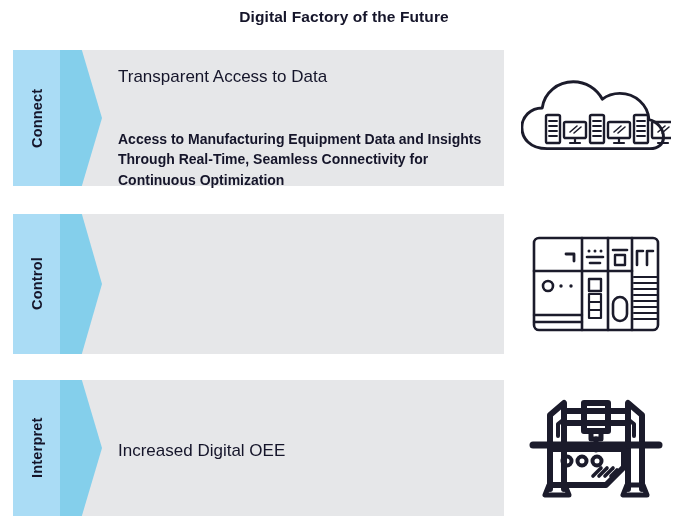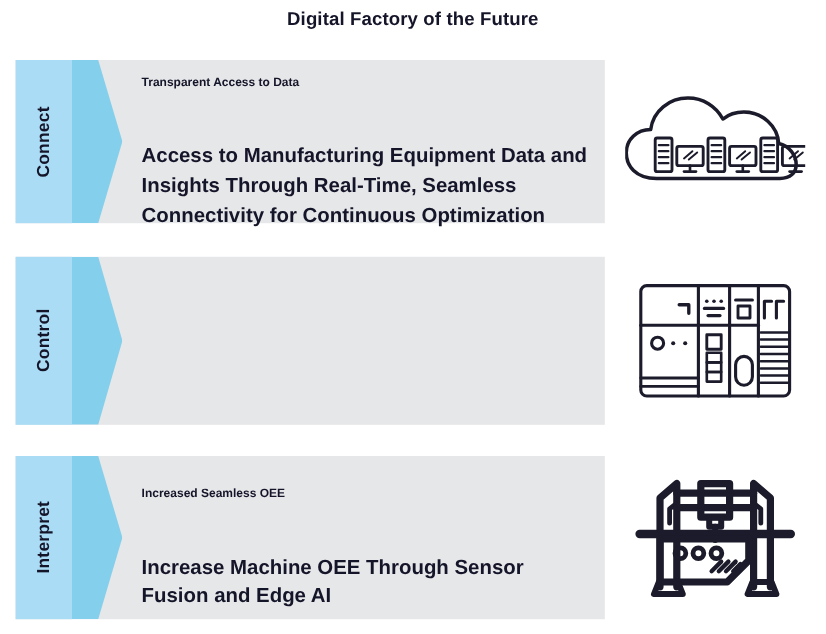--- a/index.html
+++ b/index.html
@@ -101,30 +101,30 @@
     left: 105px;
     top: 0;
     width: 380px;
     height: 100%;
     display: flex;
     flex-direction: column;
     justify-content: center;
   }
 
   .row-heading {
-    font-size: 10px;
-    font-weight: bold;
+    font-size: 17px;
+    font-weight: normal;
     color: #15152a;
     line-height: 1.25;
     margin-bottom: 14px;
     margin-top: 20px;
   }
 
   .row-body {
-    font-size: 17px;
+    font-size: 14px;
     font-weight: bold;
     color: #15152a;
     line-height: 1.45;
     max-width: 372px;
     margin-top: 28px;
   }
 
   .row-icon {
     position: absolute;
     left: 505px;
@@ -255,22 +255,21 @@
       </svg>
     </div>
   </div>
 
   <div class="row row-3">
     <div class="band"></div>
     <div class="stage-block"></div>
     <div class="stage-arrow"></div>
     <div class="stage-label">Interpret</div>
     <div class="row-text">
-      <div class="row-heading">Increased Seamless OEE</div>
-      <div class="row-body">Increase Machine OEE Through Sensor Fusion and Edge AI</div>
+      <div class="row-heading">Increased Digital OEE</div>
     </div>
     <div class="row-icon">
       <svg width="138" height="112" viewBox="0 0 138 112" fill="none" stroke="#1b1b2b" stroke-width="6" stroke-linejoin="round" stroke-linecap="round">
 
         <path d="M23 97 V23 L37 11 V97"></path>
 
         <path d="M115 97 V23 L101 11 V97"></path>
 
         <path d="M31 44 V32 l5 -4" stroke-width="4"></path>
 

